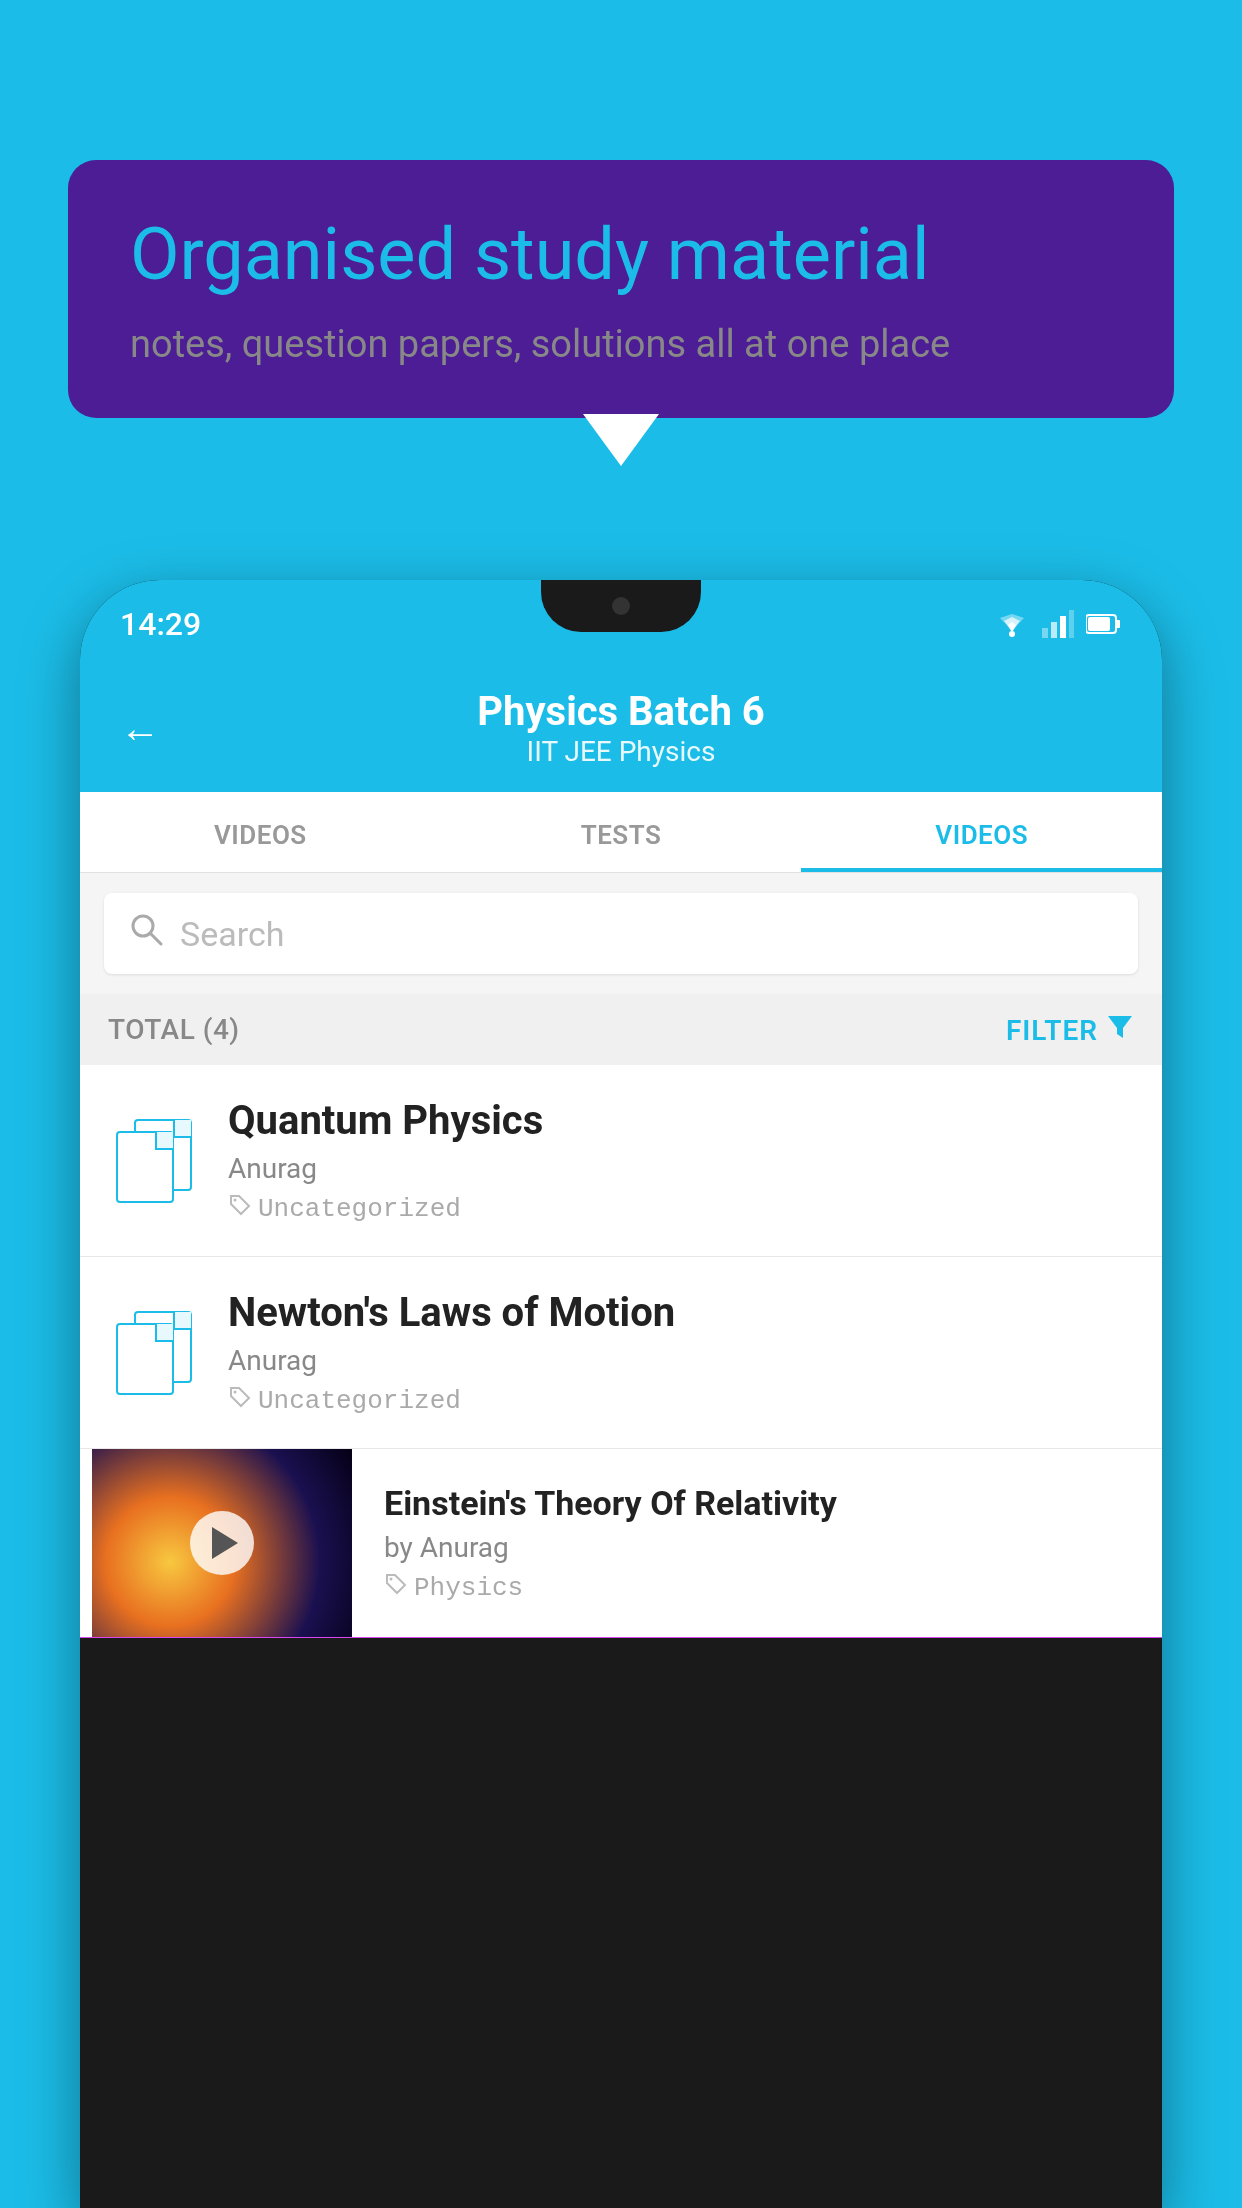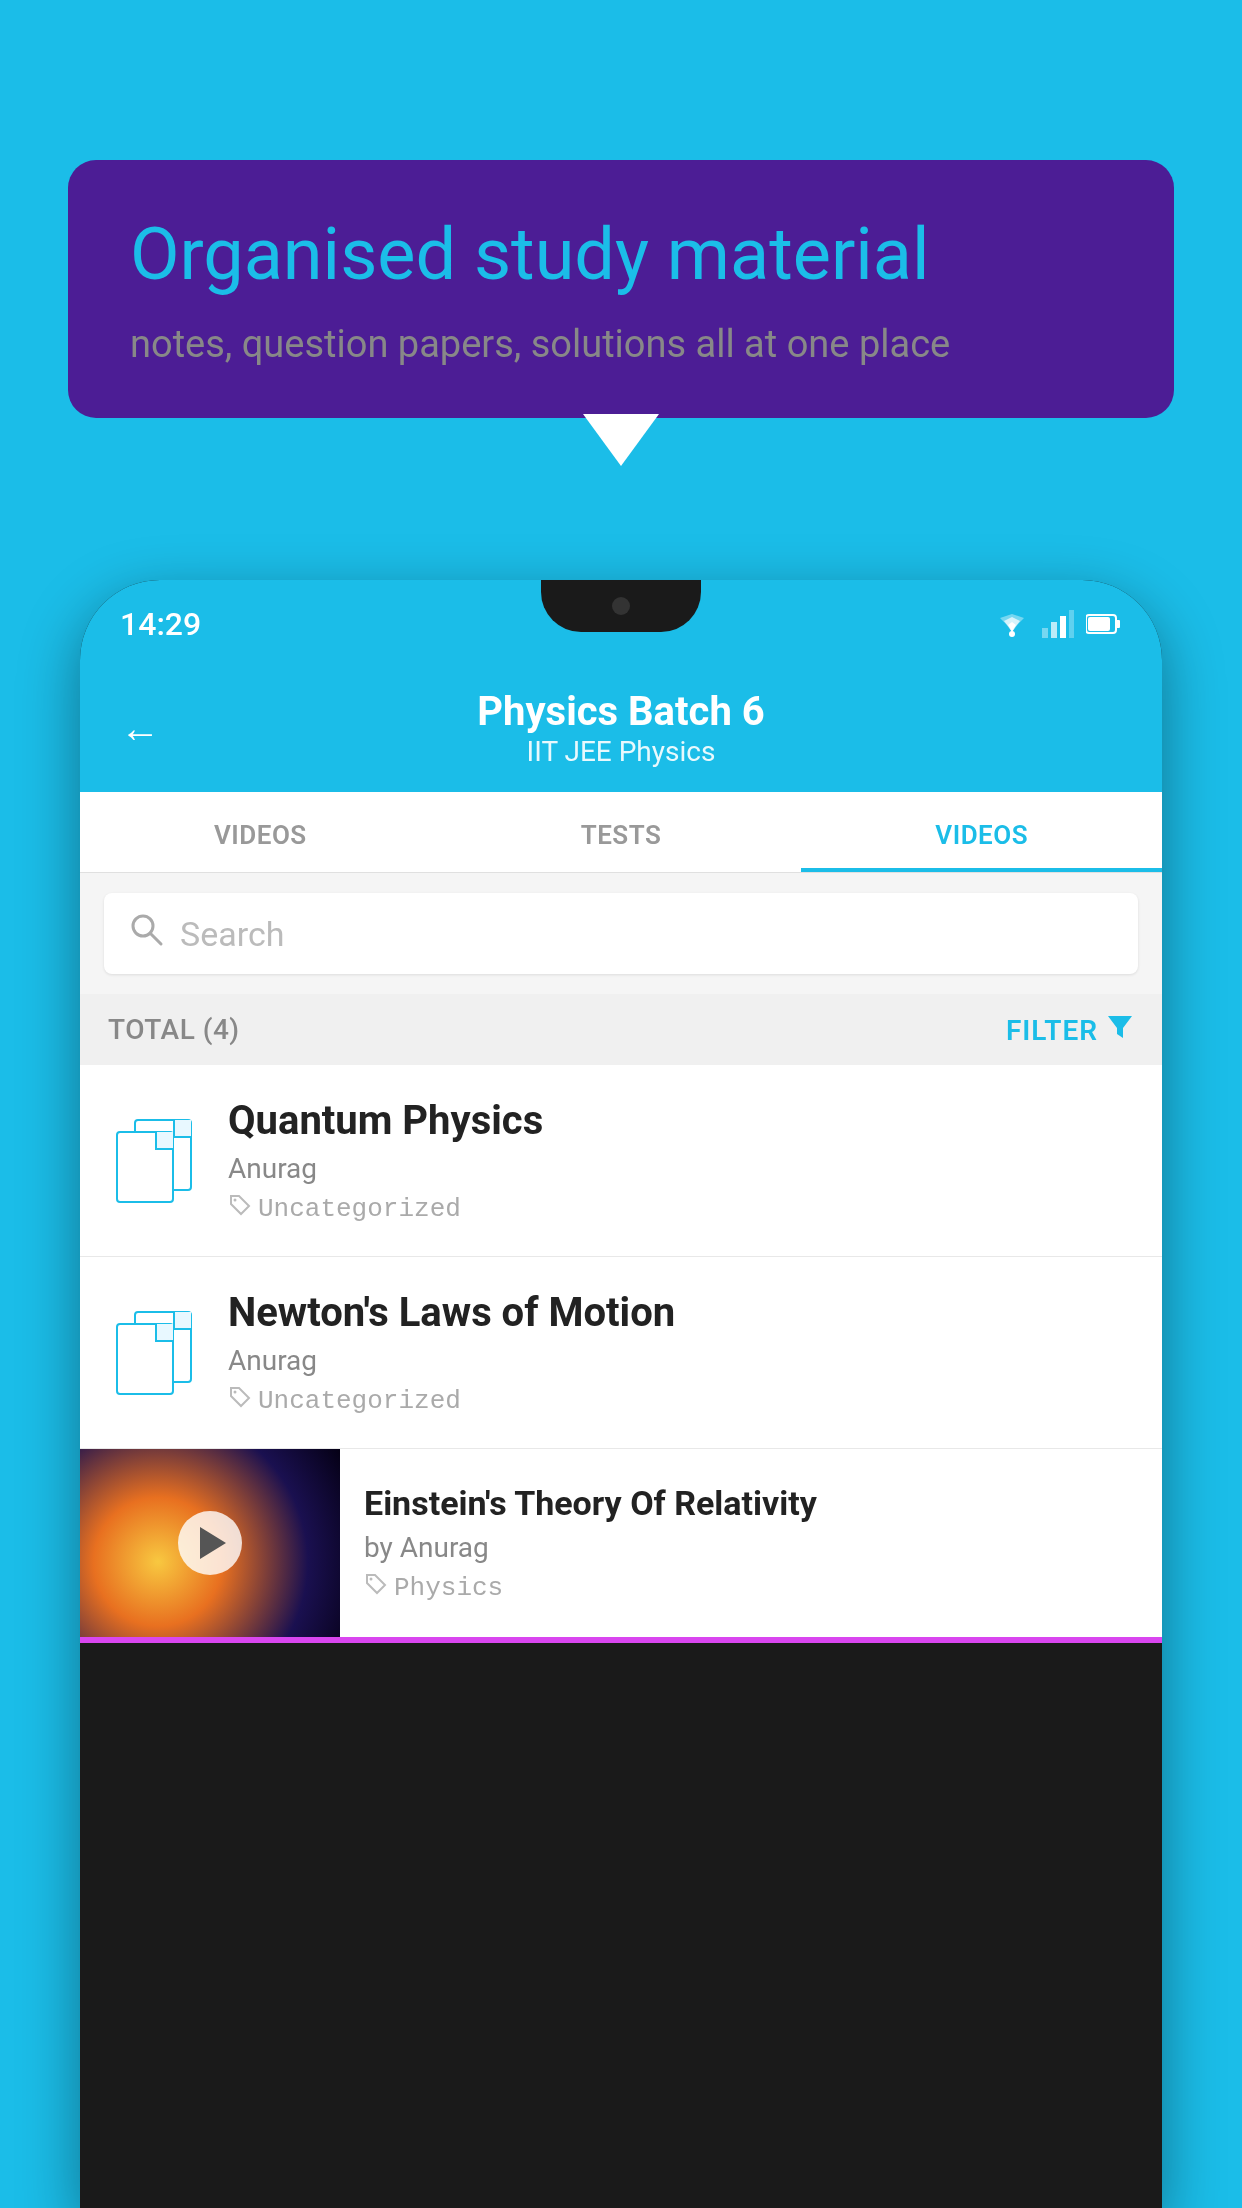--- a/index.html
+++ b/index.html
@@ -298,23 +298,23 @@
 
     .tag-icon {
       font-size: 22px;
       color: #bbb;
     }
 
     
     .video-item-thumbnail {
       display: flex;
       align-items: center;
-      padding: 0 0 0 0;
-      border-bottom: 6px solid #d946ef;
-      gap: 0;
+      padding: 0 0 0 12px;
+      border-bottom: 1px solid #d946ef;
+      gap: 8px;
     }
 
     .thumbnail-wrapper {
       width: 260px;
       height: 188px;
       flex-shrink: 0;
       position: relative;
       overflow: hidden;
       background: #111;
     }

